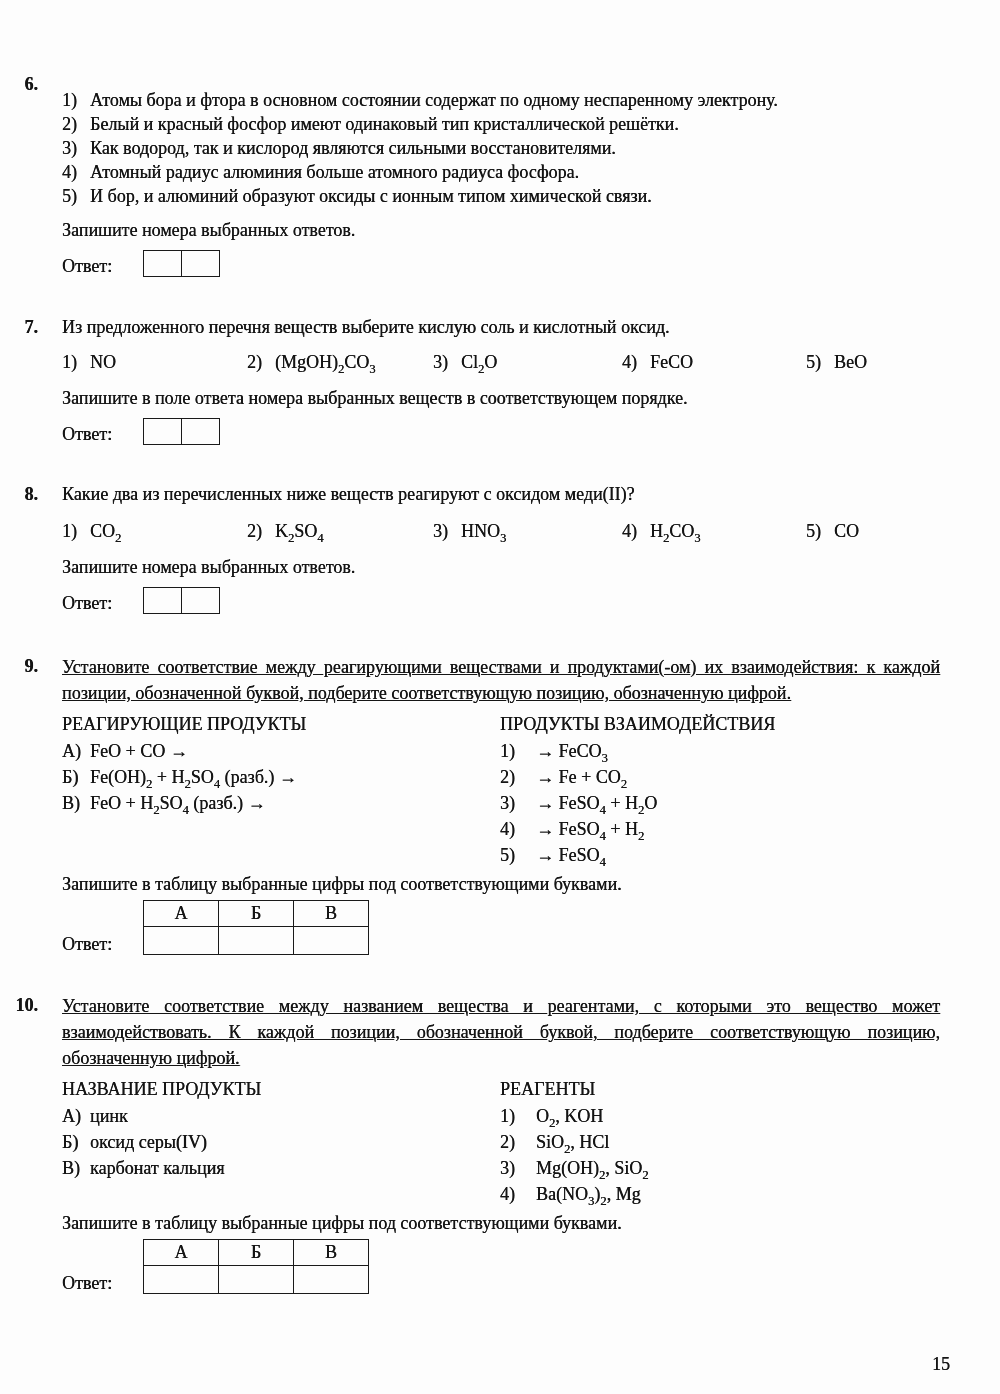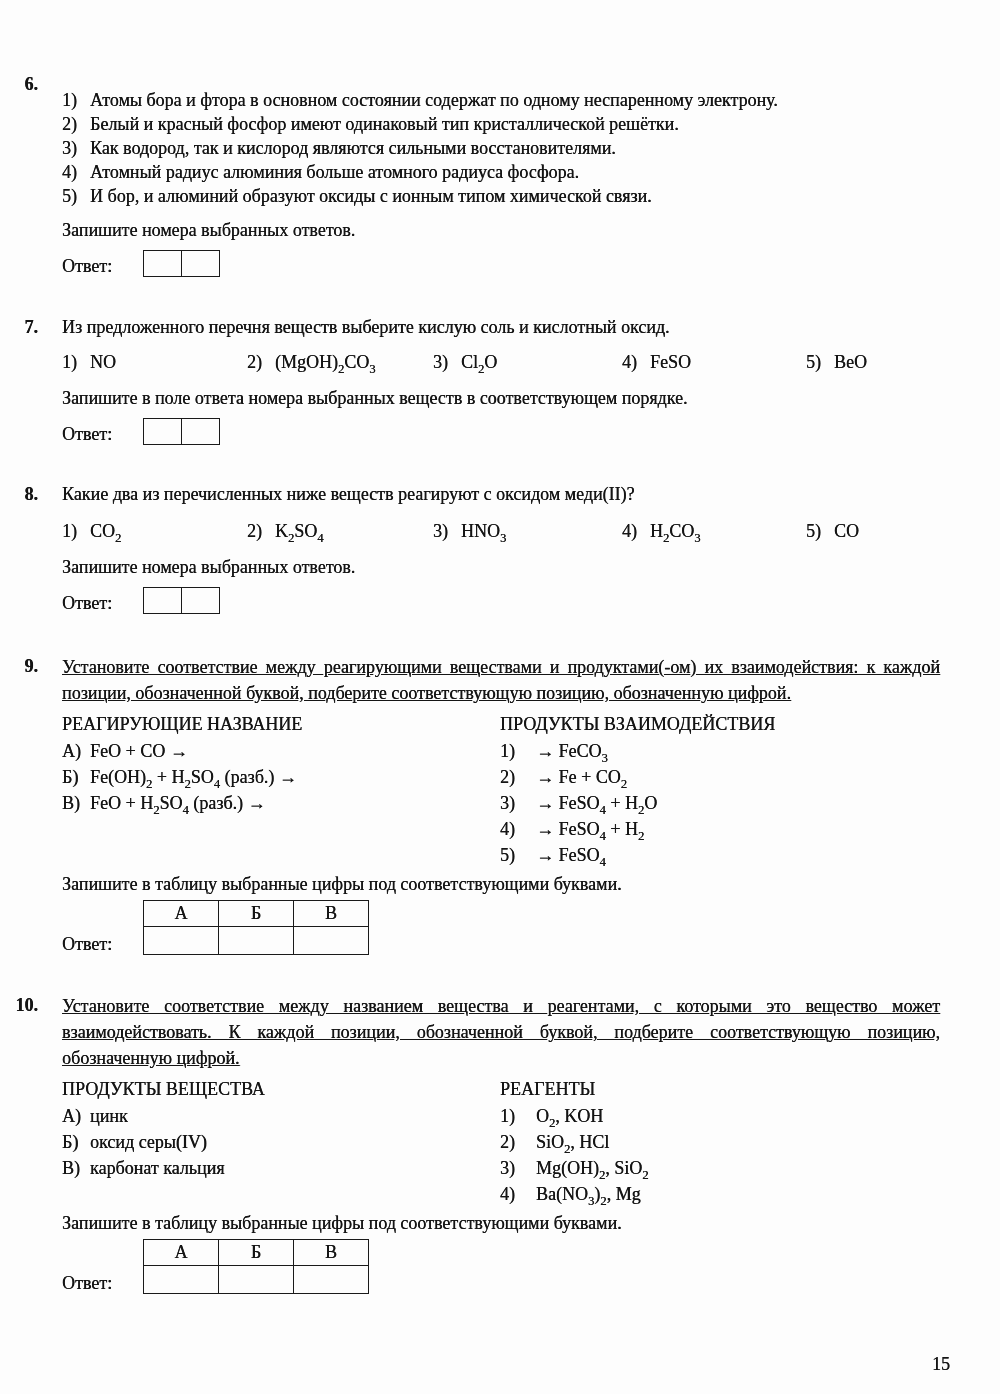--- a/index.html
+++ b/index.html
@@ -127,21 +127,21 @@
             <div class="opt">
                 <span class="opt-marker">2)</span>
                 <span class="opt-text">(MgOH)<sub>2</sub>CO<sub>3</sub></span>
               </div>
             <div class="opt">
                 <span class="opt-marker">3)</span>
                 <span class="opt-text">Cl<sub>2</sub>O</span>
               </div>
             <div class="opt">
                 <span class="opt-marker">4)</span>
-                <span class="opt-text">FeSO</span>
+                <span class="opt-text">FeCO</span>
               </div>
             <div class="opt">
                 <span class="opt-marker">5)</span>
                 <span class="opt-text">BeO</span>
               </div>
           </div>
           <div class="q-note tight">Запишите в поле ответа номера выбранных веществ в соответствующем порядке.</div>
           <div class="answer-row">
             <span class="answer-label">Ответ:</span>
             <span class="cellbox">
@@ -192,21 +192,21 @@
       </div>
     </section>
 
     <section class="sp-q9">
       <div class="q-row">
         <div class="q-num">9.</div>
         <div class="q-body">
           <div class="q-par">Установите соответствие между реагирующими веществами и продуктами(-ом) их взаимодей­ствия: к каждой позиции, обозначенной буквой, подберите соответствующую позицию, обозна­ченную цифрой.</div>
           <div class="match-cols">
             <div class="col-left">
-              <div class="col-header">РЕАГИРУЮЩИЕ НАЗВАНИЕ</div>
+              <div class="col-header">РЕАГИРУЮЩИЕ ПРОДУКТЫ</div>
               <div class="match-list">
                 <div class="mitem">
                     <span class="m-marker">А)</span>
                     <span>FeO + CO →</span>
                   </div>
                 <div class="mitem">
                     <span class="m-marker">Б)</span>
                     <span>Fe(OH)<sub>2</sub> + H<sub>2</sub>SO<sub>4</sub> (разб.) →</span>
                   </div>
                 <div class="mitem">
@@ -263,21 +263,21 @@
       </div>
     </section>
 
     <section class="sp-q10">
       <div class="q-row">
         <div class="q-num">10.</div>
         <div class="q-body">
           <div class="q-par">Установите соответствие между названием вещества и реагентами, с которыми это вещество может взаимодействовать. К каждой позиции, обозначенной буквой, подберите соответствую­щую позицию, обозначенную цифрой.</div>
           <div class="match-cols">
             <div class="col-left">
-              <div class="col-header">ПРОДУКТЫ ВЕЩЕСТВА</div>
+              <div class="col-header">НАЗВАНИЕ ПРОДУКТЫ</div>
               <div class="match-list">
                 <div class="mitem">
                     <span class="m-marker">А)</span>
                     <span>цинк</span>
                   </div>
                 <div class="mitem">
                     <span class="m-marker">Б)</span>
                     <span>оксид серы(IV)</span>
                   </div>
                 <div class="mitem">

